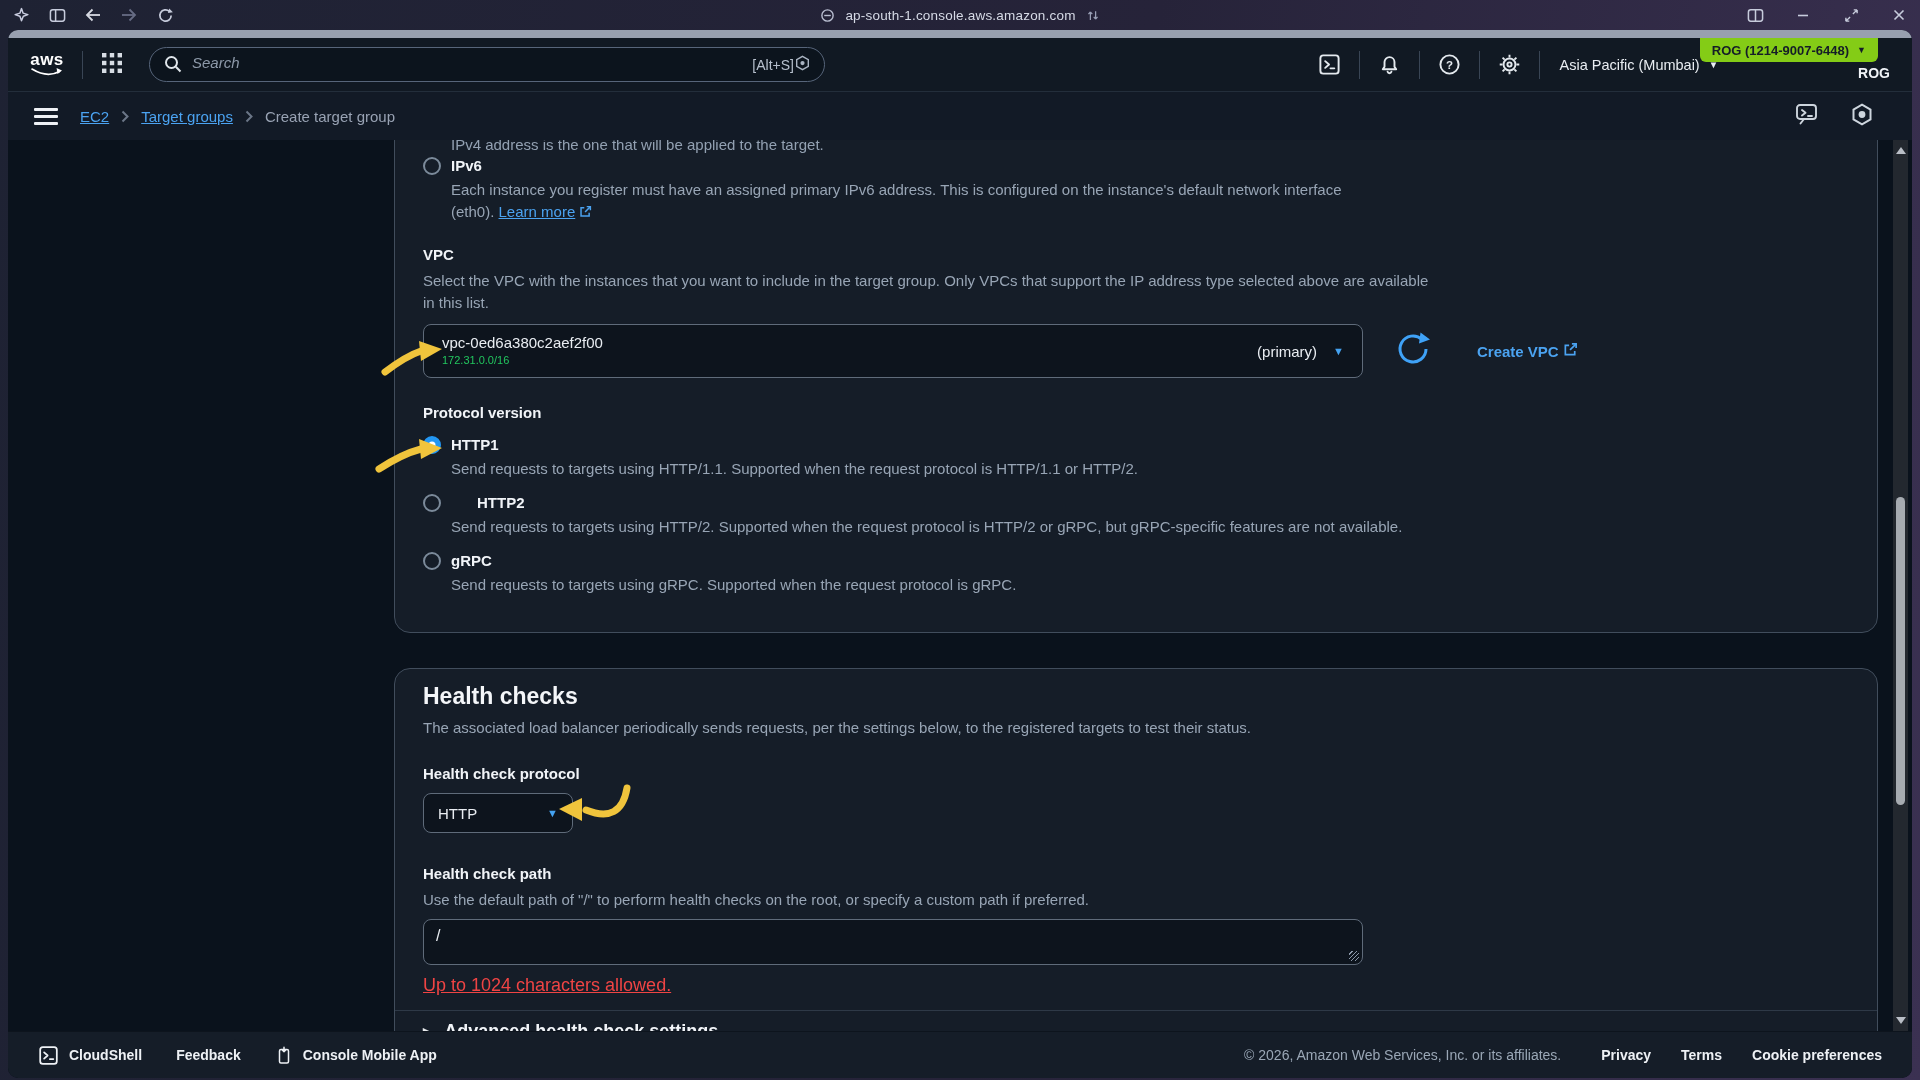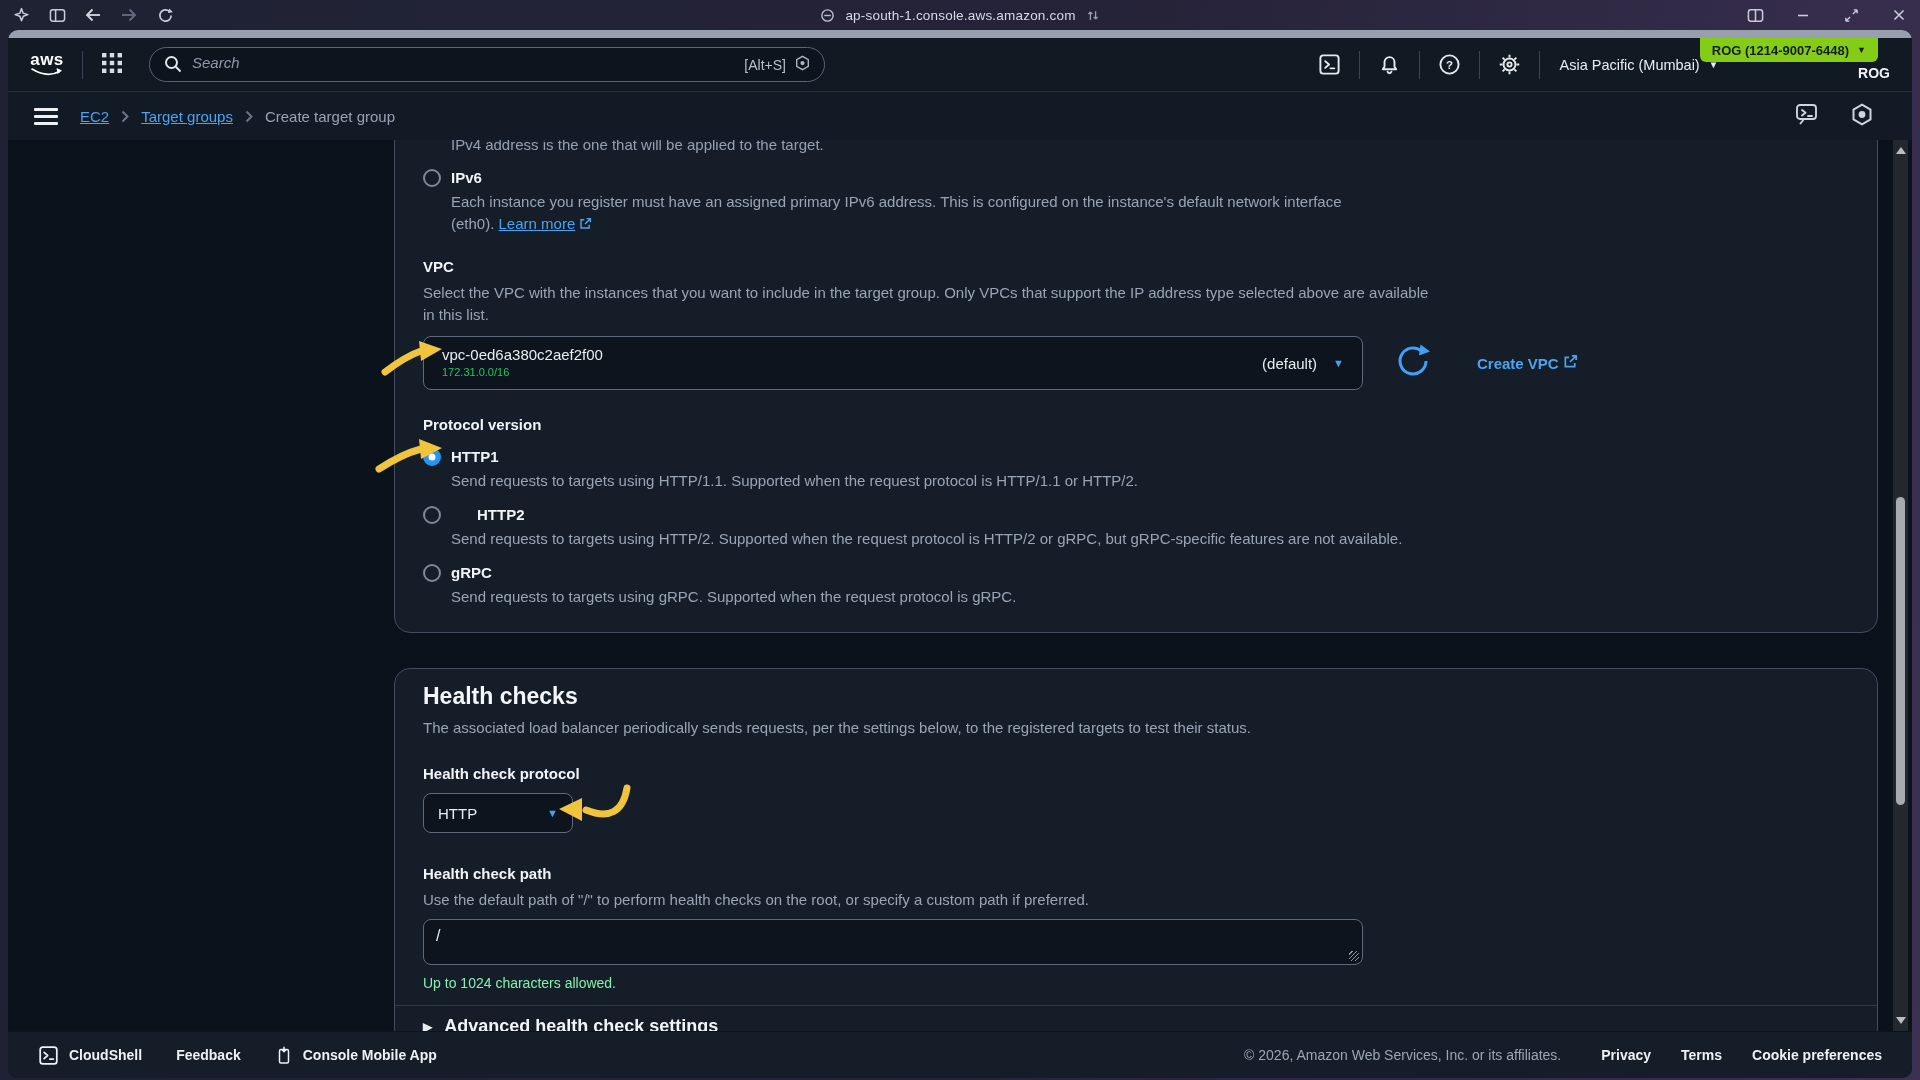--- a/index.html
+++ b/index.html
@@ -34,21 +34,21 @@
   .aws-logo { display:flex; flex-direction:column; align-items:center; margin-right:18px; }
   .aws-logo .txt { color:#fff; font-weight:bold; font-size:17px; line-height:15px; letter-spacing:.5px; }
   .nav-sep { width:1px; height:28px; background:#394555; }
   .grid-icon { margin:0 16px 0 18px; }
   .searchwrap { position:relative; width:676px; margin-left:10px; }
   .searchwrap input { width:100%; height:35px; border-radius:18px;
     background:#0c141d; border:1.5px solid #57657a; color:#c2410c;
     padding:0 120px 4px 42px; font-size:15px; font-family:"Liberation Sans",sans-serif; outline:none; }
   .searchwrap input::placeholder { font-style:italic; color:#8d99a9; }
   .search-ic { position:absolute; left:15px; top:8px; }
-  .search-right { position:absolute; right:14px; top:0; height:35px; display:flex; align-items:center; gap:8px; }
+  .search-right { position:absolute; right:14px; top:0; height:35px; display:flex; align-items:center; }
   .shortcut { color:#b7c0cd; font-size:14px; }
   .nav-right { margin-left:auto; display:flex; align-items:center; }
   .nav-icbtn { padding:0 18px; display:flex; align-items:center; }
   .region { display:flex; align-items:center; gap:9px; color:#e9edf2; font-size:14.5px; padding:0 20px; }
   .region .caret, .sel-caret { color:#e9edf2; font-size:9.5px; }
   .acct-name { color:#f1f4f8; font-weight:bold; font-size:14px; margin-left:120px; margin-top:16px; }
 
   
   .crumbbar { height:48px; background:#121a26; display:flex; align-items:center; padding:0 26px; }
   .hamburger { display:flex; flex-direction:column; gap:4px; margin-right:22px; cursor:pointer; }
@@ -94,21 +94,21 @@
   .p2-title { margin-top:12px; color:#f4f6f9; font-weight:bold; font-size:23px; line-height:30px; }
   .hc-select { margin-top:8px; width:150px; height:40px; background:#0d141d; border:1px solid #5f6b7a;
     border-radius:8px; display:flex; align-items:center; justify-content:space-between;
     padding:0 14px; color:#e9edf2; font-size:15px; cursor:pointer; }
   .ta-wrap { position:relative; width:940px; margin-top:8px; }
   .ta-wrap textarea { width:940px; height:46px; background:#0d141d; border:1px solid #5f6b7a;
     border-radius:8px; color:#e9edf2; font-size:16px; padding:7px 12px; resize:none;
     font-family:"Liberation Sans",sans-serif; outline:none; }
   .resize-corner { position:absolute; right:4px; bottom:8px; width:10px; height:10px;
     background:repeating-linear-gradient(135deg, transparent 0 2px, #8a97a8 2px 3px); cursor:nwse-resize; }
-  .hint { margin-top:6px; color:#86efac; font-size:14px; }
+  .hint { margin-top:6px; color:#ef4444; font-size:18px;text-decoration:underline; }
   .divider { margin:14px -28px 0 -28px; border-top:1px solid #2e3947; }
   .advanced { margin-top:10px; display:flex; align-items:center; gap:12px; color:#f1f4f8;
     font-weight:bold; font-size:18px; cursor:pointer; }
   .advanced .tri { font-size:12px; color:#e8ebed; }
 
   
   .annot { position:absolute; inset:0; z-index:20; pointer-events:none; }
 
   
   .scrollbar { position:absolute; top:110px; bottom:47px; right:4px; width:15px; background:#23282f; z-index:15; }
@@ -322,21 +322,21 @@
           </svg>
       </span>
     </div>
   </div>
 
   <div class="content">
 
     <section class="panel panel1">
       <p class="cutline">IPv4 address is the one that will be applied to the target.</p>
 
-      <div class="radio-row" style="margin-top:12px;align-items:center;">
+      <div class="radio-row" style="align-items:center;">
         <span class="radio"></span>
         <span class="lbl">IPv6</span>
       </div>
       <p class="desc opt-desc" style="max-width:912px;">
         <span>Each instance you register must have an assigned primary IPv6 address. This is configured on the instance's default network interface (eth0).</span>
         <a class="link"><span>Learn more</span><span class="extic"><svg width="13" height="13" viewBox="0 0 16 16" fill="none" stroke="#4ba3f1" stroke-width="1.8">
                 <path d="M6.5 3.5h-4v10h10v-4"></path>
                 <path d="M9.5 2h4.5v4.5"></path>
                 <path d="M14 2L7.5 8.5"></path>
               </svg></span></a>
@@ -345,21 +345,21 @@
       <p class="lbl" style="margin-top:20px;">VPC</p>
       <p class="desc" style="margin-top:4px;max-width:1014px;">Select the VPC with the instances that you want to include in the target group. Only VPCs that support the IP address type selected above are available in this list.</p>
 
       <div class="select-row">
         <div class="vpc-select">
           <div class="vpc-left">
             <div class="v1">vpc-0ed6a380c2aef2f00</div>
             <div class="v2">172.31.0.0/16</div>
           </div>
           <div class="vpc-right">
-            <span class="def">(default)</span>
+            <span class="def">(primary)</span>
             <span class="sel-caret-blue">▼</span>
           </div>
         </div>
         <span class="refresh-btn">
           <svg width="40" height="40" viewBox="0 0 40 40" fill="none">
               <path d="M33 20a13 13 0 1 1-4.1-9.5" stroke="#3fa2f7" stroke-width="3"></path>
               <polygon points="27.5,3.5 37,10.5 26,14.5" fill="#3fa2f7"></polygon>
             </svg>
         </span>
         <span class="create-vpc">

